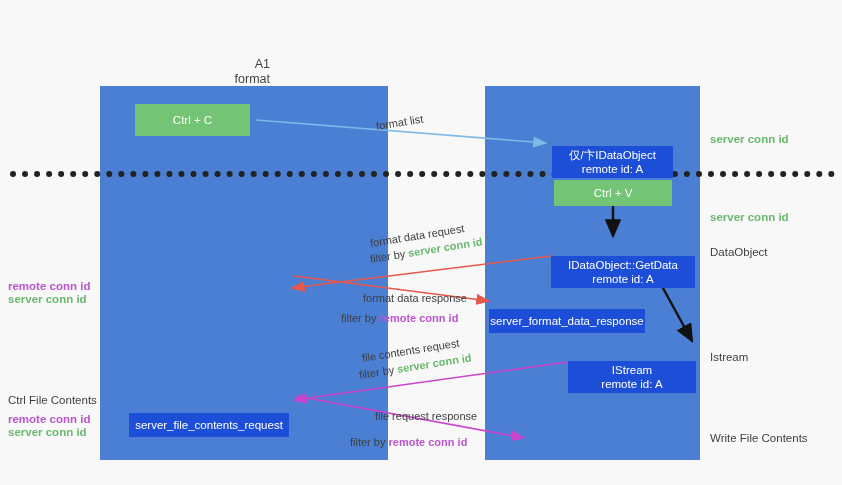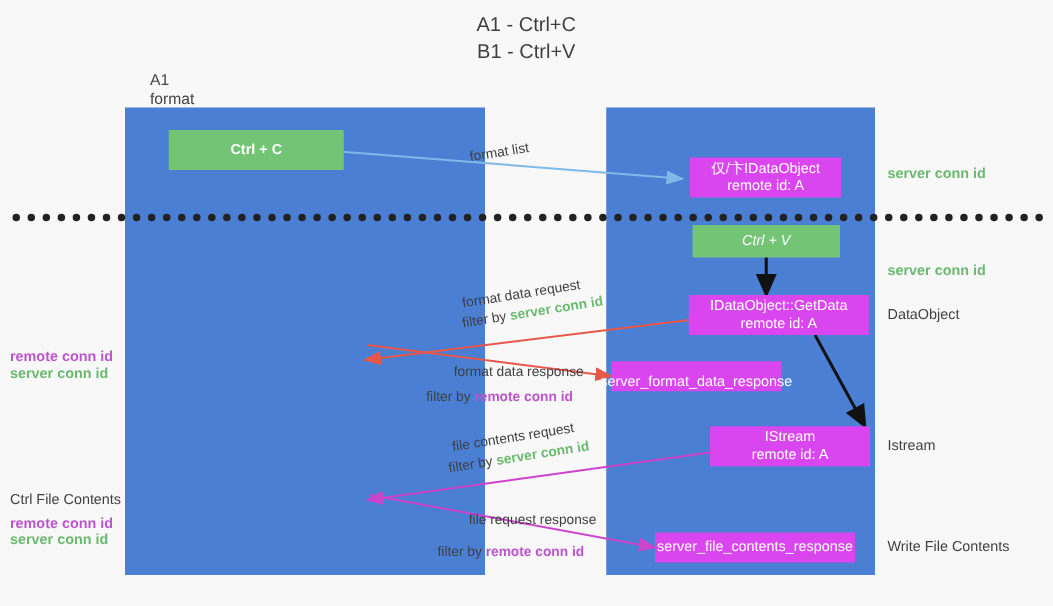--- a/index.html
+++ b/index.html
@@ -20,21 +20,21 @@
   }
   .lane {
     position: absolute;
     background: #4a7fd4;
   }
   #lane-a1 { left: 100px; top: 86px; width: 288px; height: 374px; }
   #lane-b1 { left: 485px; top: 86px; width: 215px; height: 374px; }
 
   .lane-header {
     position: absolute;
-    text-align: left;
+    text-align: right;
     color: #444;
     font-size: 12.5px;
     line-height: 15px;
   }
   #header-a1 { left: 120px; top: 57px; width: 150px; }
   #header-b1 { left: 530px; top: 57px; width: 130px; }
   .lane-header .ttl { display: block; }
   .lane-header .sub { display: block; }
 
   #title {
@@ -62,21 +62,21 @@
     display: flex;
     flex-direction: column;
     align-items: center;
     justify-content: center;
     color: #ffffff;
     font-size: 11.5px;
     line-height: 14px;
     text-align: center;
   }
   .box.green { background: #74c476; }
-  .box.orange { background: #d946ef; }
+  .box.orange { background: #1d4ed8; margin-top: 20px; }
 
   .side-label {
     position: absolute;
     font-size: 11.5px;
     line-height: 14px;
   }
   .side-label.green  { color: #6ab96e; font-weight: bold; }
   .side-label.purple { color: #bb55cc; font-weight: bold; }
   .side-label.dark   { color: #3f3f3f; }
 
@@ -96,24 +96,20 @@
     left: 0; top: 0;
     width: 842px; height: 485px;
     pointer-events: none;
   }
 </style>
 </head>
 <body>
 
 <div id="canvas">
 
-  <div id="title">
-    <div>A1 - Ctrl+C</div>
-    <div>B1 - Ctrl+V</div>
-  </div>
 
   <div id="header-a1" class="lane-header">
     <span class="ttl">A1</span>
     <span class="sub">format</span>
   </div>
 
   <div id="lane-a1" class="lane"></div>
   <div id="lane-b1" class="lane"></div>
 
   <svg id="wires">
@@ -142,52 +138,52 @@
 
     <line x1="652" y1="268" x2="692" y2="341" stroke="#111111" stroke-width="2.4" marker-end="url(#ar-blk)"></line>
 
     <line x1="568" y1="362" x2="294" y2="400" stroke="#cc44cc" stroke-width="1.6" marker-end="url(#ar-mag)"></line>
 
     <line x1="296" y1="396" x2="524" y2="438" stroke="#cc44cc" stroke-width="1.6" marker-end="url(#ar-mag)"></line>
   </svg>
 
   <div id="divider"></div>
 
-  <div class="box green" style="left:135px; top:104px; width:140px; height:32px;font-weight:bold;">
+  <div class="box green" style="left:135px; top:104px; width:115px; height:32px;">
     <span>Ctrl + C</span>
   </div>
 
   <div class="box orange" style="left:552px; top:126px; width:121px; height:32px;">
     <span>仅/卞IDataObject</span>
     <span>remote id: A</span>
   </div>
 
-  <div class="box green" style="left:554px; top:180px; width:118px; height:26px;font-style:italic;">
+  <div class="box green" style="left:554px; top:180px; width:118px; height:26px;">
     <span>Ctrl + V</span>
   </div>
 
   <div class="box orange" style="left:551px; top:236px; width:144px; height:32px;">
     <span>IDataObject::GetData</span>
     <span>remote id: A</span>
   </div>
 
 
-  <div class="box orange" style="left:489px; top:289px; width:136px; height:24px;justify-content:flex-end;">
+  <div class="box orange" style="left:489px; top:289px; width:156px; height:24px;">
     <span>server_format_data_response</span>
   </div>
 
   <div class="box orange" style="left:568px; top:341px; width:128px; height:32px;">
     <span>IStream</span>
     <span>remote id: A</span>
   </div>
 
-
-  <div class="box orange" style="left:524px; top:426px; width:160px; height:24px;">
-    <span>server_file_contents_response</span>
-  </div>
+  <div class="box orange" style="left:129px; top:393px; width:160px; height:24px;">
+    <span>server_file_contents_request</span>
+  </div>
+
 
   <div class="side-label green" style="left:710px; top:132px;">server conn id</div>
 
   <div class="side-label green" style="left:710px; top:210px;">server conn id</div>
 
   <div class="side-label dark" style="left:710px; top:245px;">DataObject</div>
 
   <div class="side-label dark" style="left:710px; top:350px;">Istream</div>
 
   <div class="side-label dark" style="left:710px; top:431px;">Write File Contents</div>

